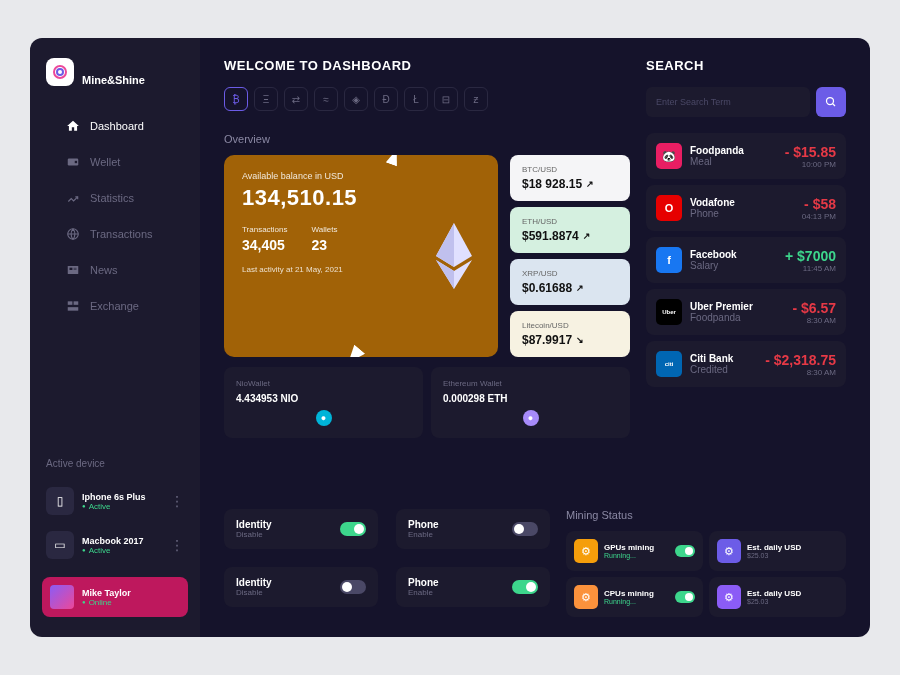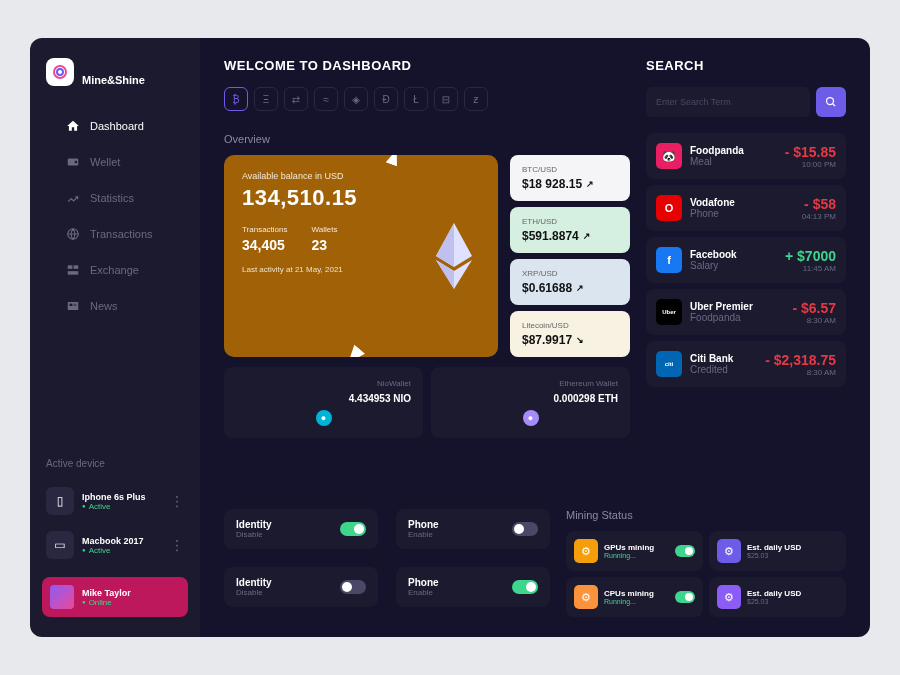--- a/index.html
+++ b/index.html
@@ -55,21 +55,21 @@
 .pair-col{width:120px;display:flex;flex-direction:column;gap:6px}
 .pair-card{border-radius:8px;padding:10px 12px;cursor:pointer}
 .pair-label{font-size:8px;color:#666;margin-bottom:3px}
 .pair-value{font-size:12px;font-weight:700;color:#111;display:flex;align-items:center;gap:4px}
 .pair-arrow{font-size:9px}
 .pair-btc{background:#f5f5f7}
 .pair-eth{background:#d5f0e0}
 .pair-xrp{background:#dbe5f0}
 .pair-ltc{background:#f7f2e2}
 .wallet-row{display:flex;gap:8px;margin-top:10px}
-.wallet-card{flex:1;background:#1c1a2e;border-radius:8px;padding:12px;text-align:right}
+.wallet-card{flex:1;background:#1c1a2e;border-radius:8px;padding:12px;text-align:left}
 .wallet-name{color:#6b6982;font-size:8px;margin-bottom:5px}
 .wallet-bal{color:#fff;font-size:10px;font-weight:600;margin-bottom:6px}
 .wallet-icon{width:16px;height:16px;border-radius:50%;margin:0 auto;display:flex;align-items:center;justify-content:center;font-size:9px}
 .tx-item{display:flex;align-items:center;gap:8px;background:#1c1a2e;border-radius:8px;padding:10px;margin-bottom:6px}
 .tx-icon{width:26px;height:26px;border-radius:5px;display:flex;align-items:center;justify-content:center;color:#fff;font-size:10px;font-weight:700}
 .tx-info{flex:1}
 .tx-name{color:#fff;font-size:10px;font-weight:600}
 .tx-cat{color:#6b6982;font-size:10px}
 .tx-right{text-align:right}
 .tx-amount{font-size:14px;font-weight:600}
@@ -143,37 +143,37 @@
             <svg width="14" height="14" viewBox="0 0 24 24" fill="none" stroke="currentColor" stroke-width="2">
               <circle cx="12" cy="12" r="9"></circle>
               <path d="M3 12h18M12 3a14 14 0 010 18M12 3a14 14 0 000 18"></path>
             </svg>
           </span>
           <span>Transactions</span>
         </div>
         <div class="nav-item">
           <span class="nav-icon">
             <svg width="14" height="14" viewBox="0 0 24 24" fill="currentColor">
-              <rect x="3" y="4" width="8" height="6"></rect>
-              <rect x="13" y="4" width="8" height="6"></rect>
-              <rect x="3" y="14" width="18" height="6"></rect>
-            </svg>
-          </span>
-          <span>Exchange</span>
-        </div>
-        <div class="nav-item">
-          <span class="nav-icon">
-            <svg width="14" height="14" viewBox="0 0 24 24" fill="currentColor">
               <rect x="3" y="5" width="18" height="14" rx="1"></rect>
               <rect x="6" y="8" width="5" height="4" fill="#1c1a2e"></rect>
               <line x1="13" y1="9" x2="18" y2="9" stroke="#1c1a2e"></line>
               <line x1="13" y1="11" x2="18" y2="11" stroke="#1c1a2e"></line>
             </svg>
           </span>
           <span>News</span>
+        </div>
+        <div class="nav-item">
+          <span class="nav-icon">
+            <svg width="14" height="14" viewBox="0 0 24 24" fill="currentColor">
+              <rect x="3" y="4" width="8" height="6"></rect>
+              <rect x="13" y="4" width="8" height="6"></rect>
+              <rect x="3" y="14" width="18" height="6"></rect>
+            </svg>
+          </span>
+          <span>Exchange</span>
         </div>
       </nav>
     <div class="section-title">Active device</div>
     <div id="devices">
         <div class="device">
           <div class="device-icon">▯</div>
           <div class="device-info">
             <div class="device-name">Iphone 6s Plus</div>
             <div class="device-status">Active</div>
           </div>

